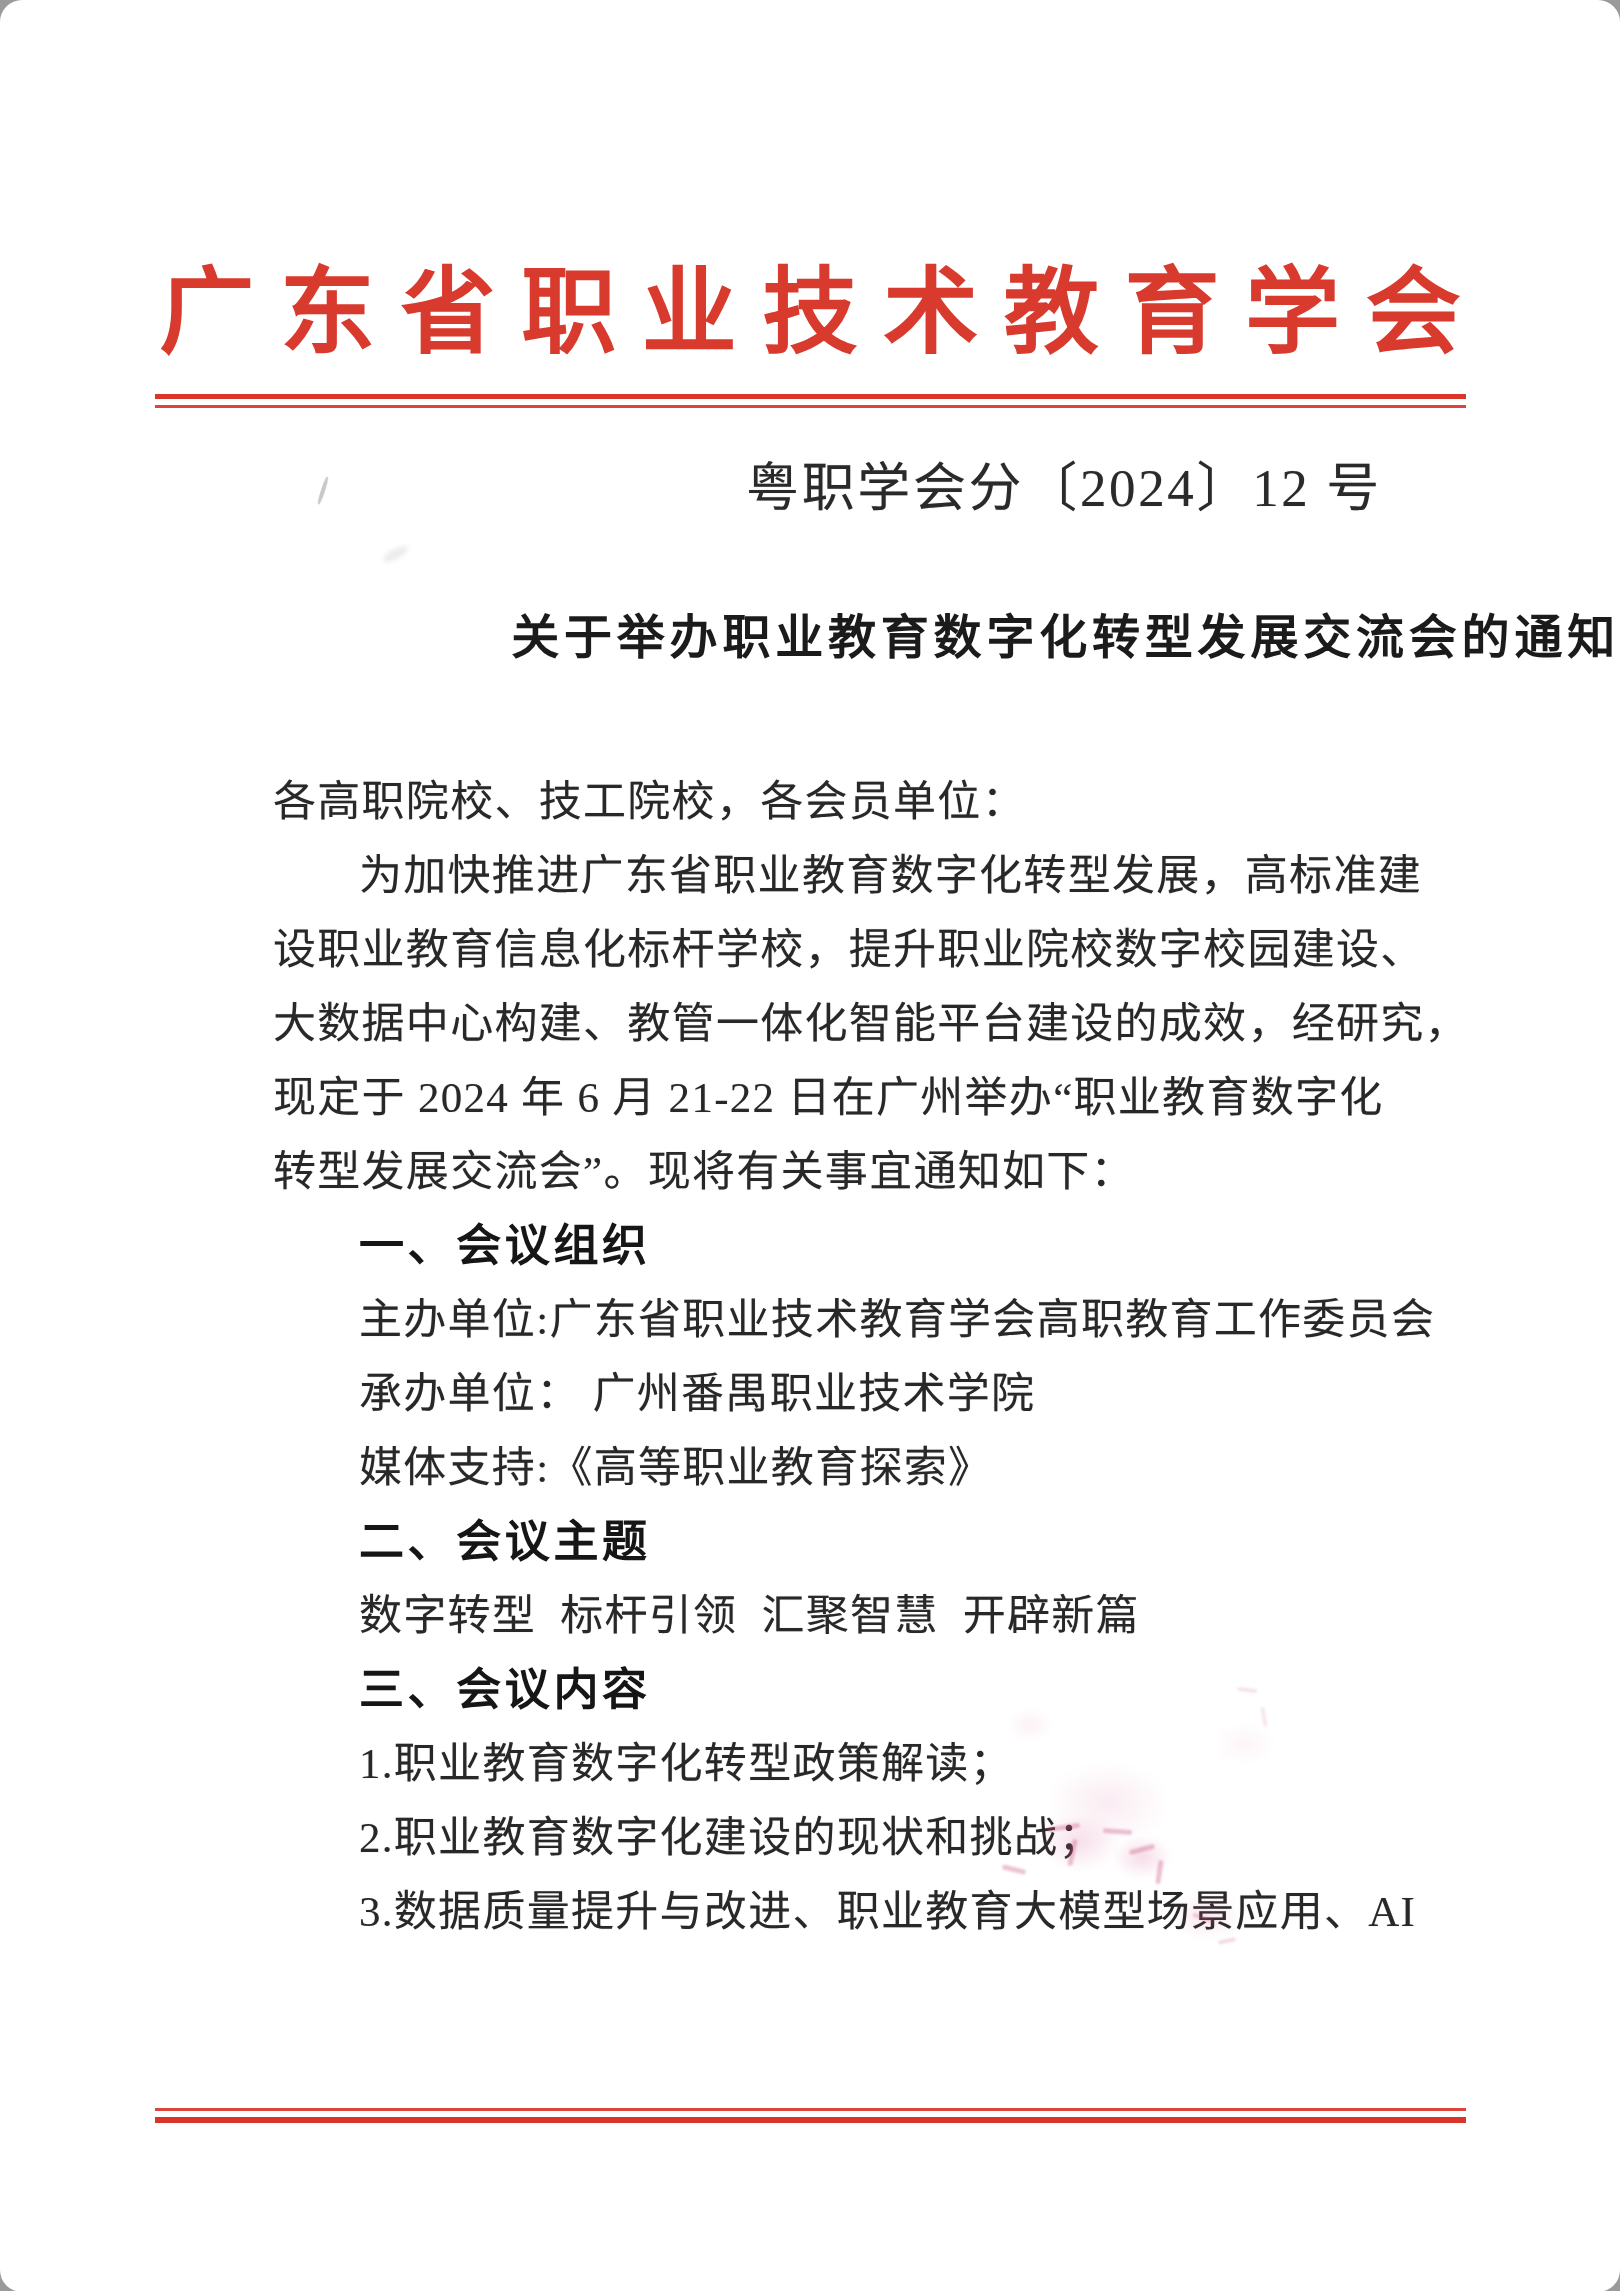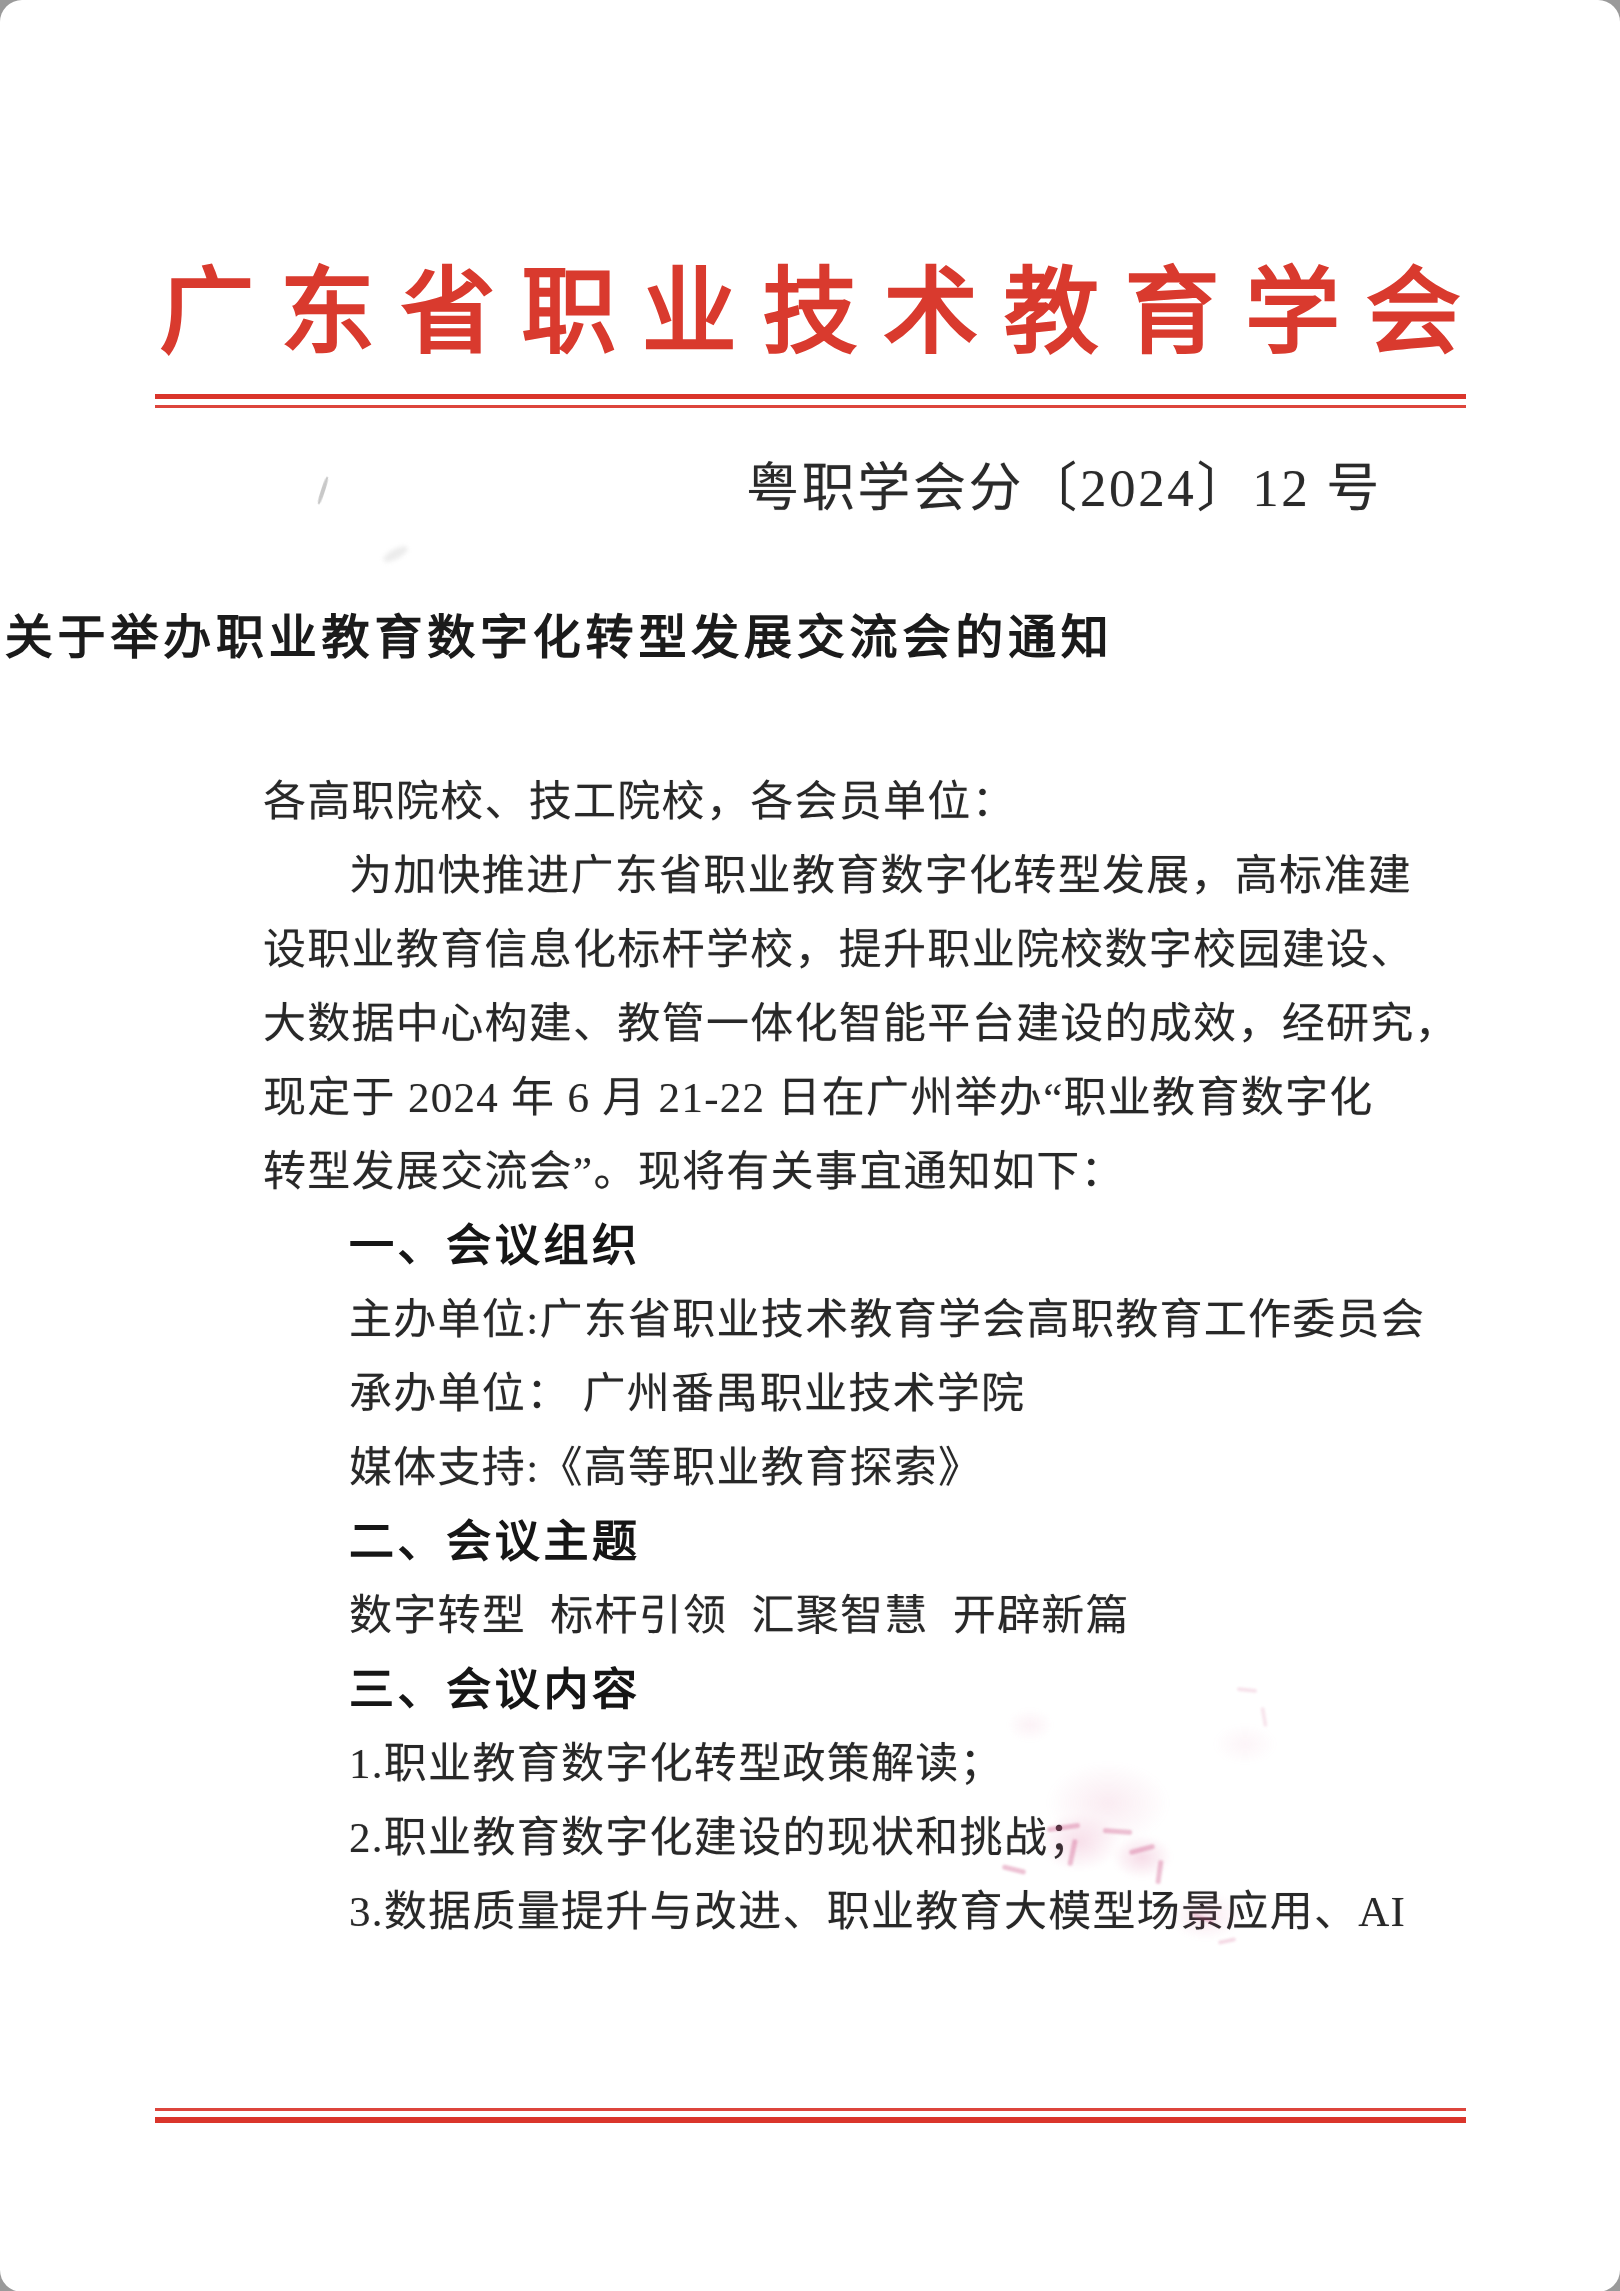--- a/index.html
+++ b/index.html
@@ -33,37 +33,37 @@
   .doc-no{
     position:absolute;top:445px;right:238px;
     font-size:53px;color:#2a2a2a;
     letter-spacing:.05em;
     white-space:pre;
     text-shadow:0 0 1px rgba(60,60,60,.35);
   }
   
   .title{
     position:absolute;top:598px;left:0;right:0;
-    text-align:left;
+    text-align:right;
     font-weight:700;
     font-size:48px;
     letter-spacing:.1em;
     text-indent:.1em;
     color:#1b1b1b;
     white-space:pre;
   }
   
   .body{
     position:absolute;top:765px;left:263px;
     font-size:43px;
     letter-spacing:.03em;
     color:#282828;
     text-shadow:0 0 1px rgba(70,70,70,.35);
   }
-  .line{line-height:74px;height:74px;white-space:pre;}
+  .line{line-height:74px;height:74px;white-space:pre;margin-left:10px;}
   .indent{padding-left:86px;}
   .hang{padding-left:298px;}
   .heading{
     font-family:"Liberation Sans","DejaVu Sans",sans-serif;
     font-weight:700;
     font-size:45px;
     letter-spacing:.08em;
     color:#161616;
     text-shadow:none;
   }

